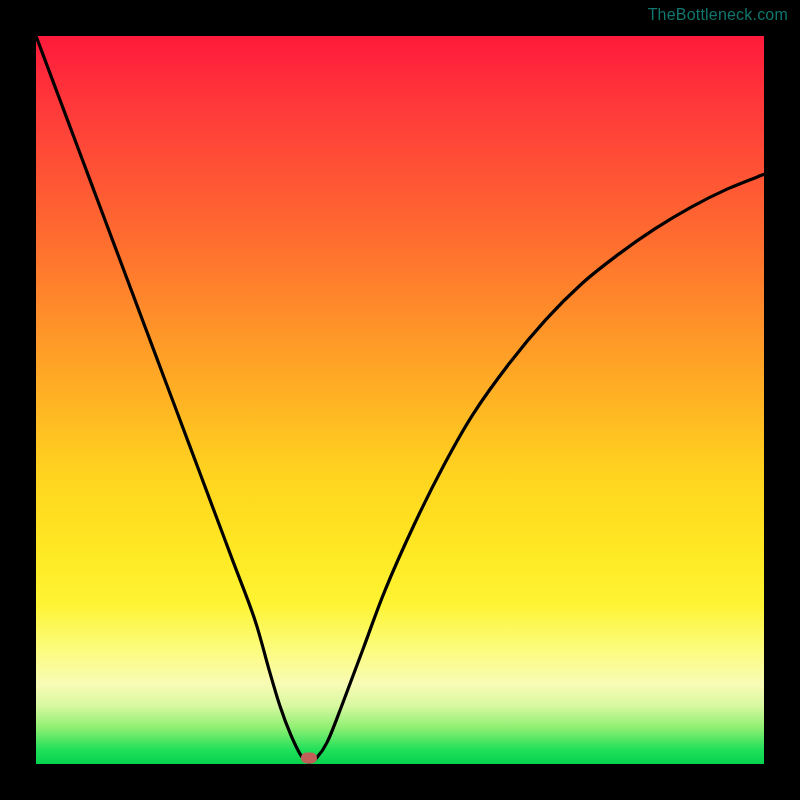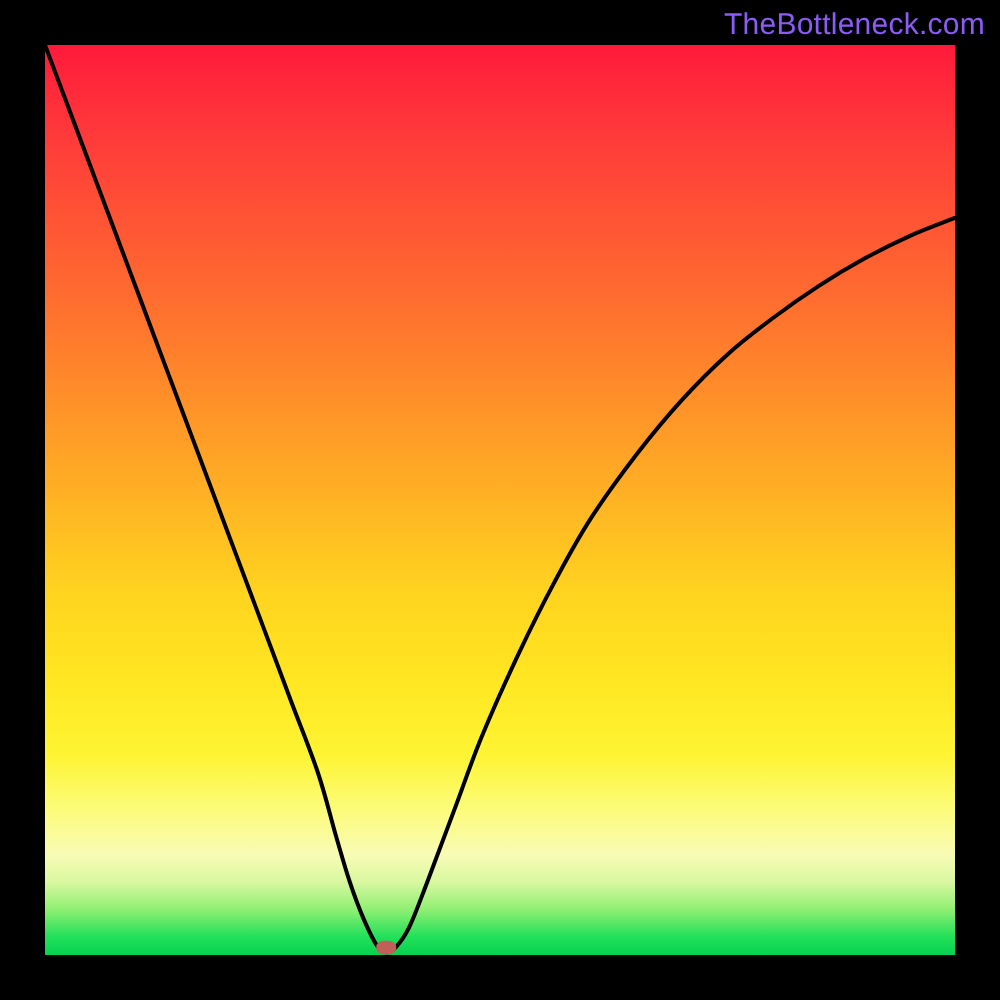--- a/index.html
+++ b/index.html
@@ -40,22 +40,22 @@
       #d8f8a0 92%,
       #8fef72 95%,
       #22e05a 98%,
       #06d24e 100%
     );
   }
   .watermark {
     position: absolute;
     top: 6px;
     right: 12px;
-    color: #8b5cf6;
-    font-size: 24px;
+    color: #0f766e;
+    font-size: 16px;
     font-weight: 500;
     letter-spacing: 0.2px;
     user-select: none;
   }
   svg.curve {
     position: absolute;
     left: 0;
     top: 0;
     width: 728px;
     height: 728px;

